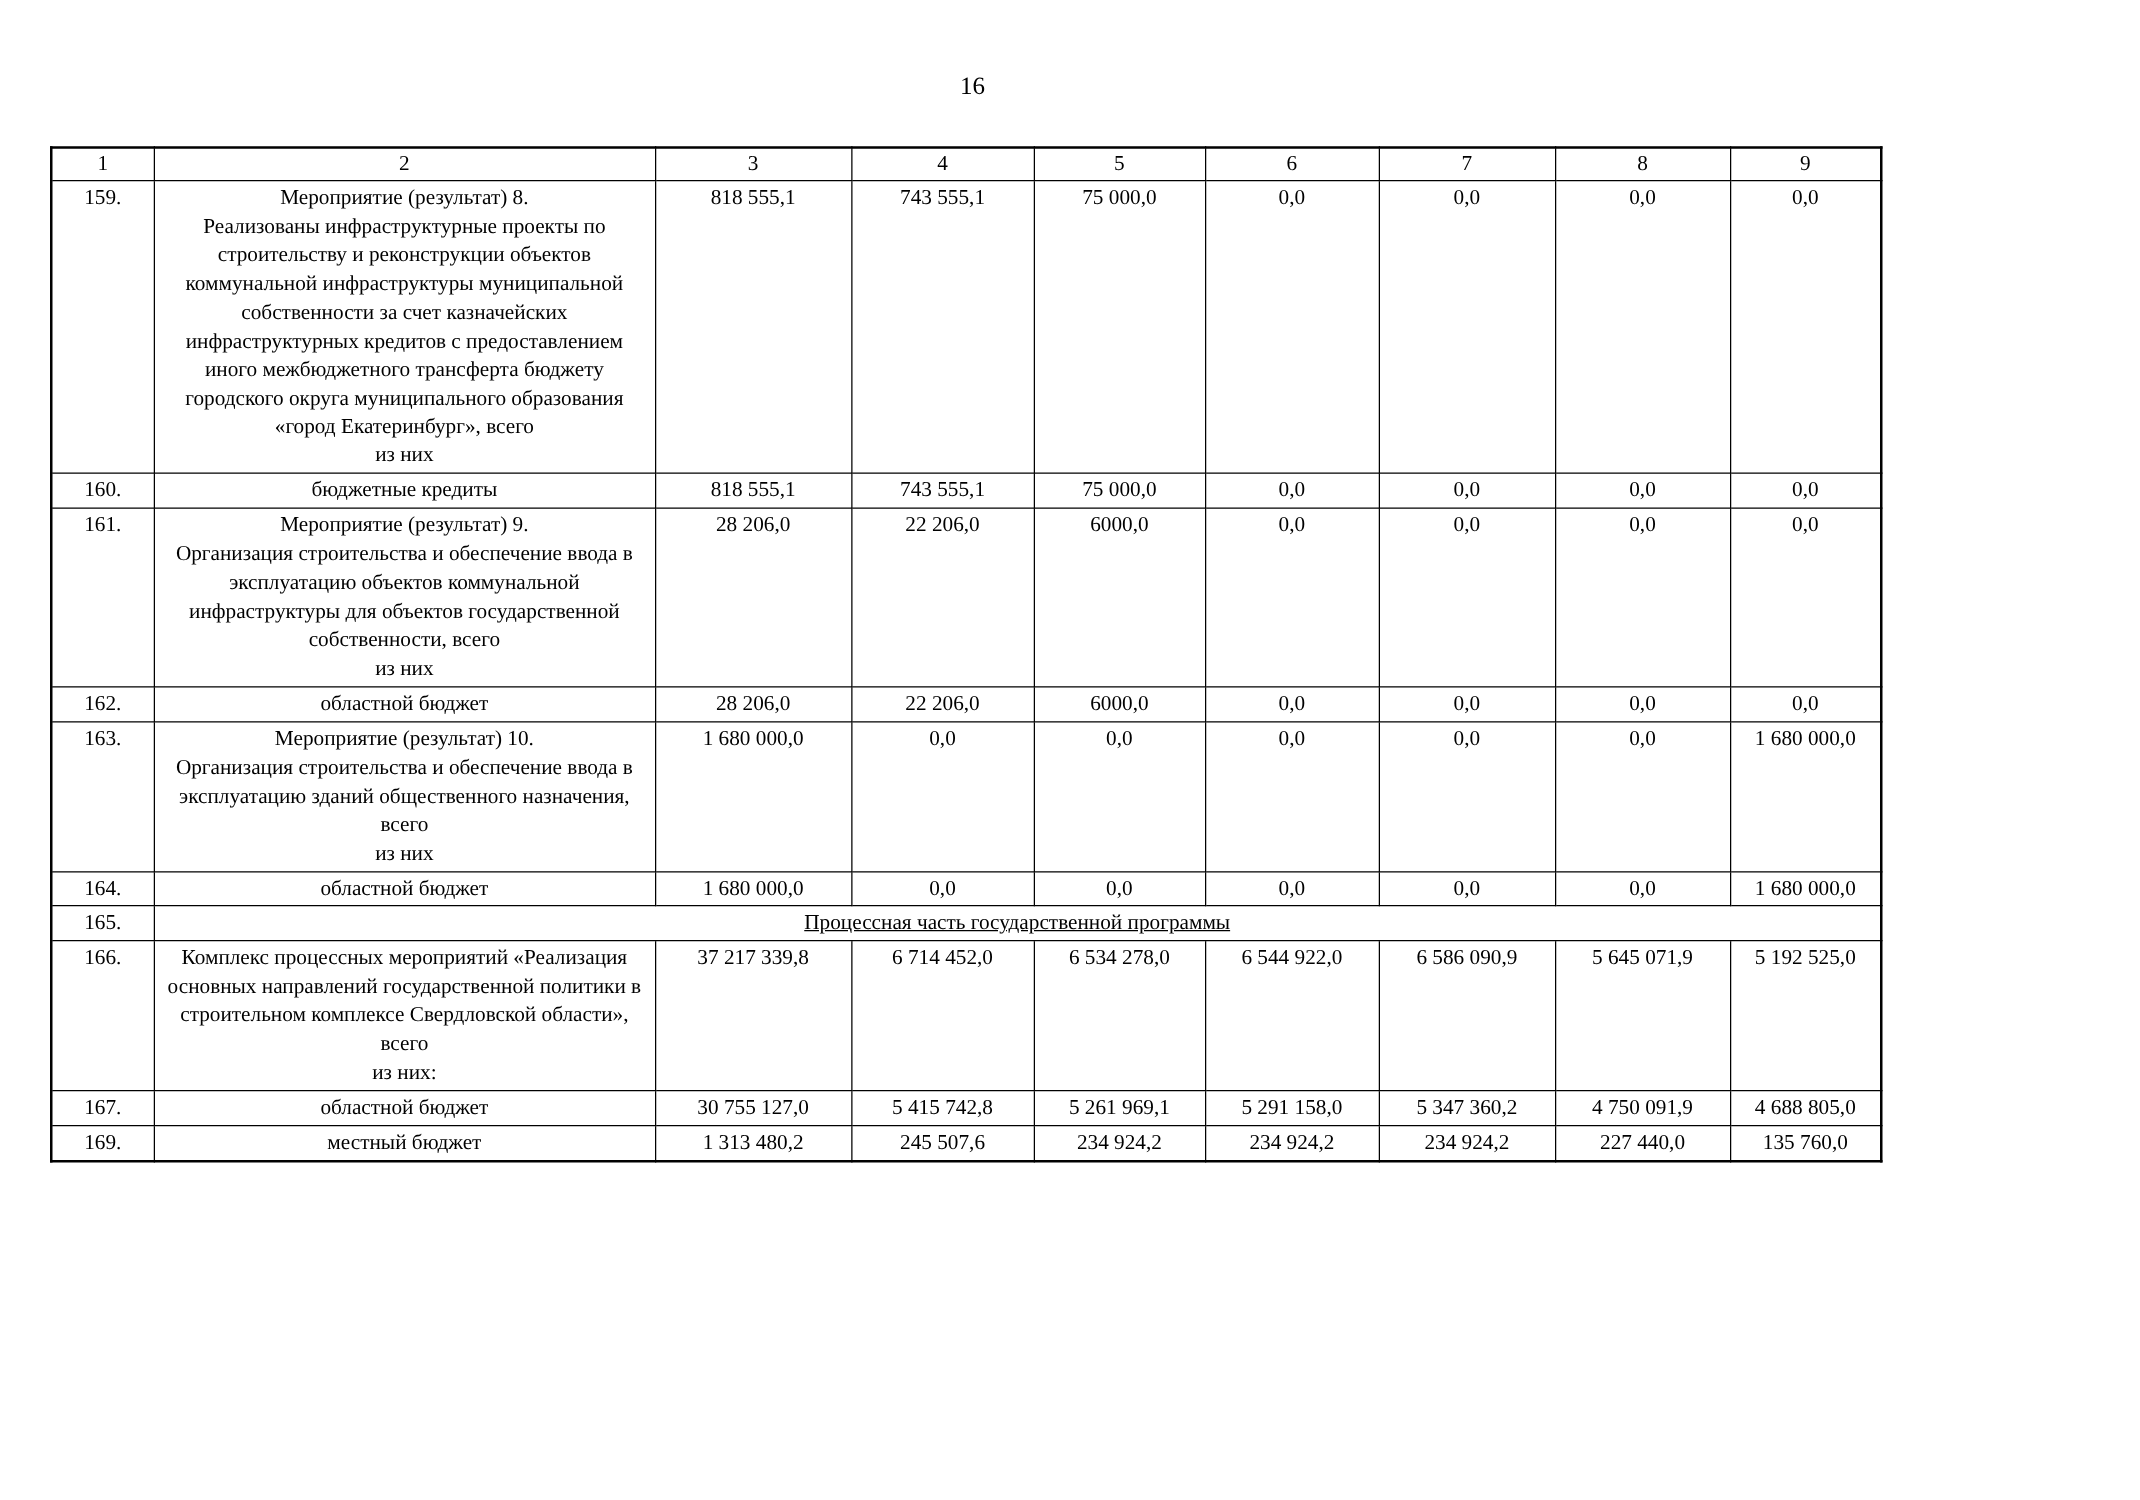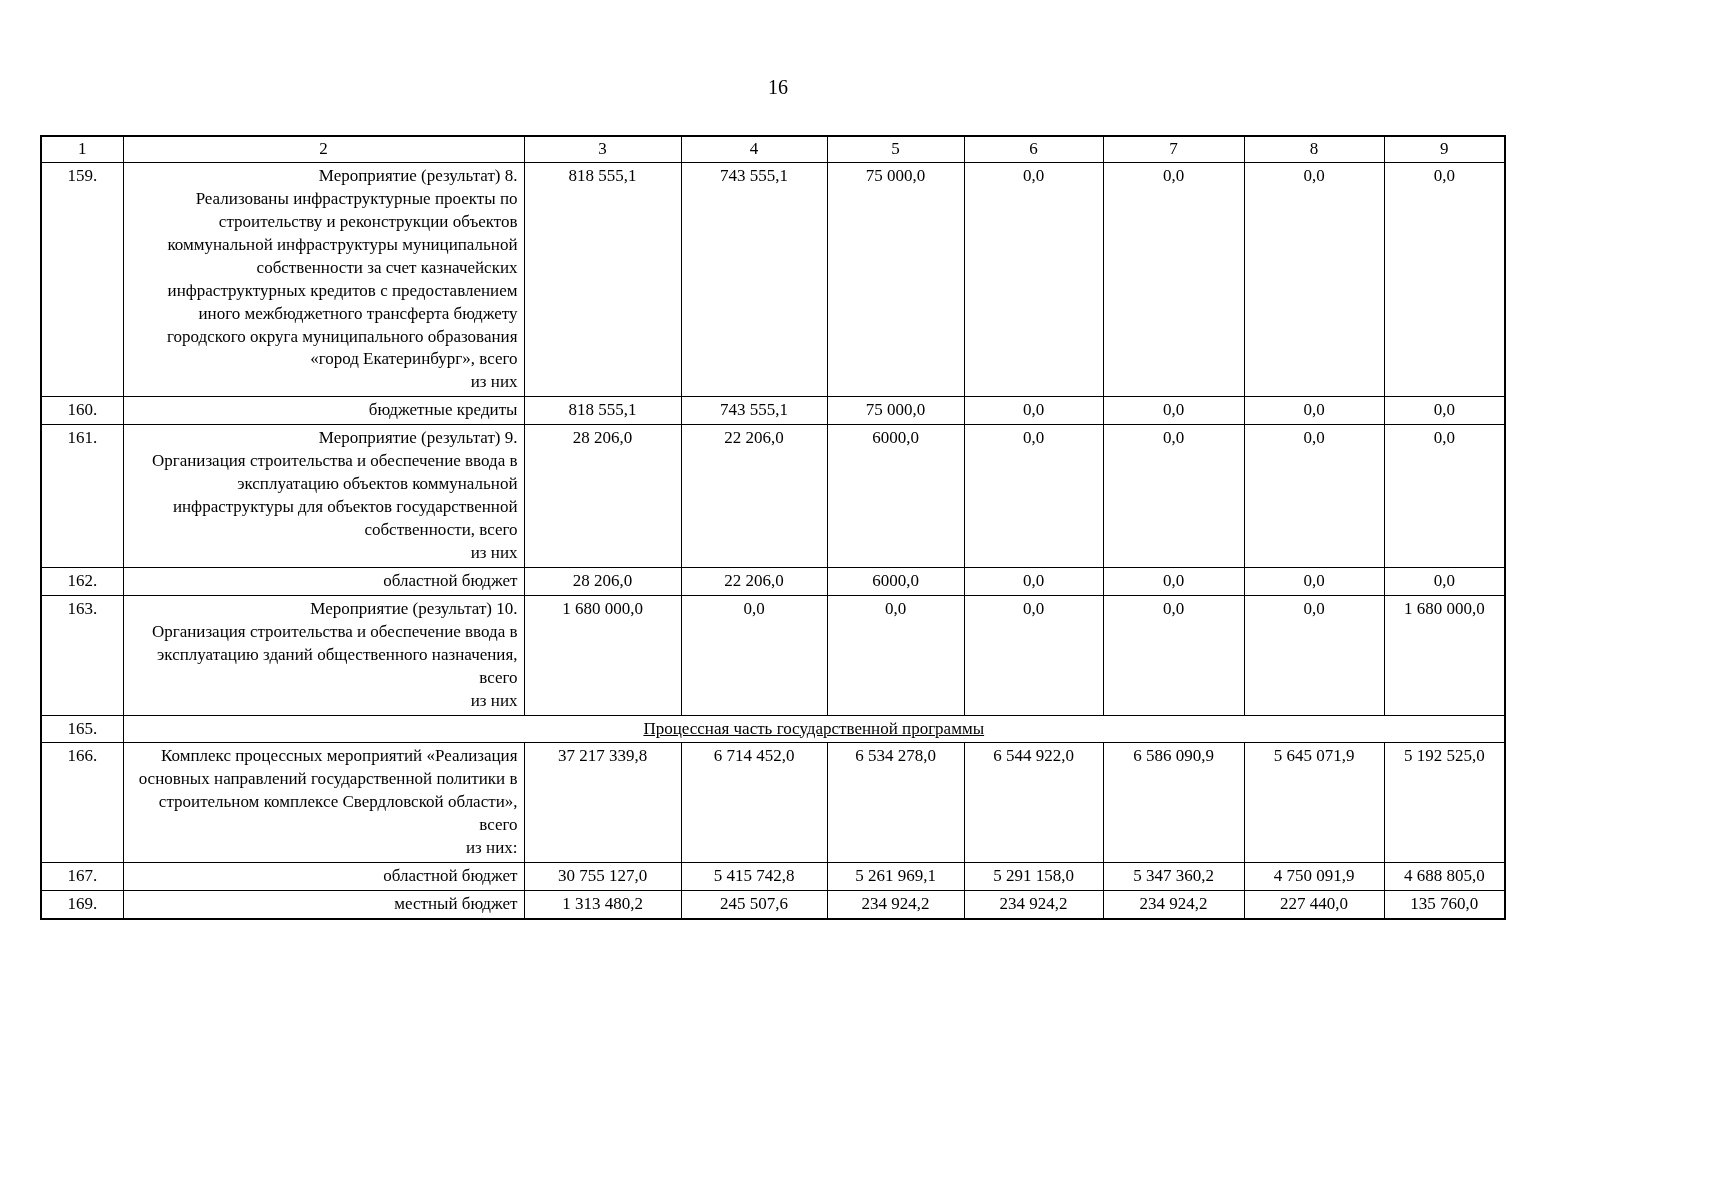--- a/index.html
+++ b/index.html
@@ -14,21 +14,20 @@
     width: 1712px;
     height: 1200px;
     background: #ffffff;
     overflow: hidden;
   }
   .page-number {
     padding-top: 58px;
     text-align: center;
     width: 1556px;
     font-size: 20px;
-    margin-top: 18px;
   }
   table.budget-table {
     border-collapse: collapse;
     table-layout: fixed;
     margin: 36px 0 0 40px;
     width: 1464px;
     border: 2px solid #000;
   }
   table.budget-table th,
   table.budget-table td {
@@ -42,21 +41,21 @@
   table.budget-table th {
     font-weight: normal;
     text-align: center;
     padding: 1px 2px;
   }
   td.num {
     text-align: center;
     margin-top: 28px;
   }
   td.desc {
-    text-align: right;
+    text-align: center;
     white-space: pre-line;
     padding-left: 10px;
     padding-right: 8px;
   }
   td.val {
     text-align: center;
   }
   td.section {
     text-align: center;
     text-decoration: underline;
@@ -149,20 +148,31 @@
 из них</td>
           <td class="val">1 680 000,0</td>
           <td class="val">0,0</td>
           <td class="val">0,0</td>
           <td class="val">0,0</td>
           <td class="val">0,0</td>
           <td class="val">0,0</td>
           <td class="val">1 680 000,0</td>
         </tr>
         <tr>
+          <td class="num">164.</td>
+          <td class="desc">областной бюджет</td>
+          <td class="val">1 680 000,0</td>
+          <td class="val">0,0</td>
+          <td class="val">0,0</td>
+          <td class="val">0,0</td>
+          <td class="val">0,0</td>
+          <td class="val">0,0</td>
+          <td class="val">1 680 000,0</td>
+        </tr>
+        <tr>
           <td class="num">165.</td>
           <td colspan="8" class="section">Процессная часть государственной программы</td>
         </tr>
         <tr>
           <td class="num">166.</td>
           <td class="desc">Комплекс процессных мероприятий «Реализация основных направлений государственной политики в строительном комплексе Свердловской области», всего
 из них:</td>
           <td class="val">37 217 339,8</td>
           <td class="val">6 714 452,0</td>
           <td class="val">6 534 278,0</td>

